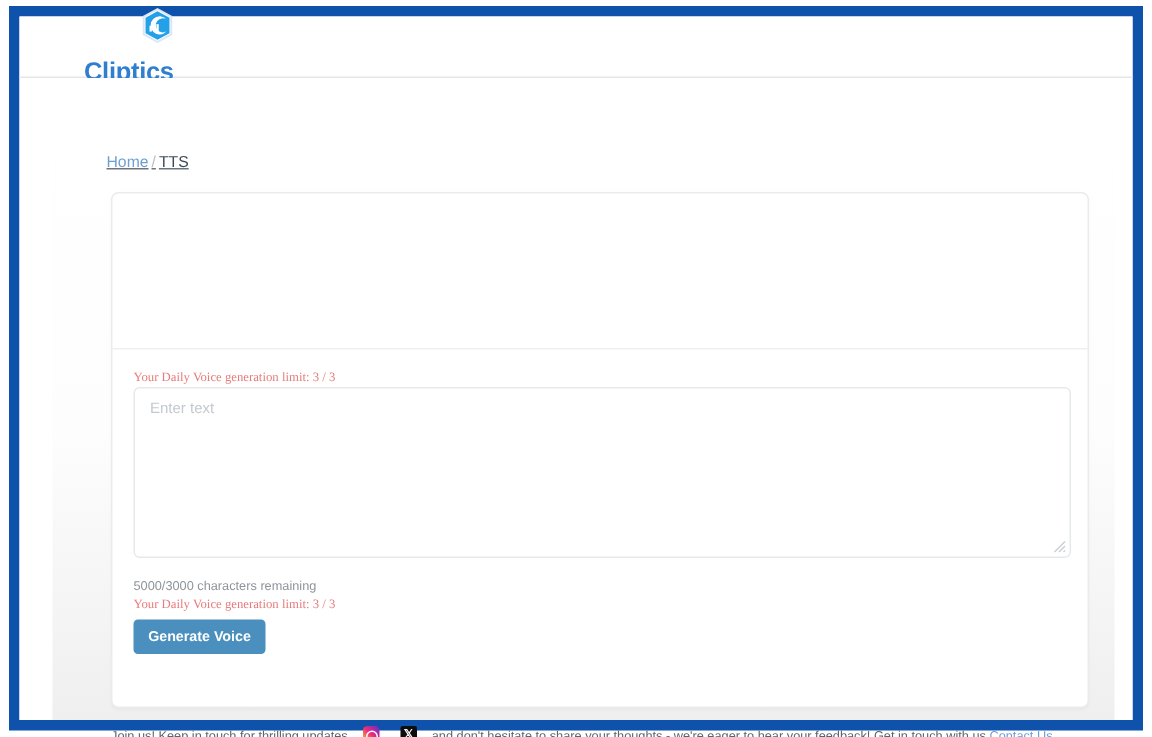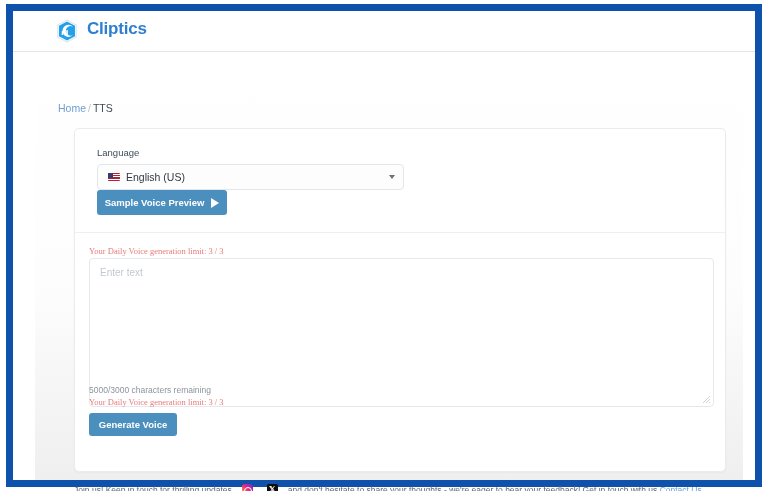--- a/index.html
+++ b/index.html
@@ -24,21 +24,21 @@
   #navbar {
     position: absolute;
     left: 0; top: 0;
     width: 100%; height: 41px;
     background: #ffffff;
     border-bottom: 1px solid #e3e6ea;
     display: flex;
     align-items: center;
     padding-left: 43px;
   }
-  #brand { display: flex; align-items: flex-start; gap: 9px; }
+  #brand { display: flex; align-items: flex-end; gap: 9px; flex-direction: column; }
   .logo-hex { width: 22px; height: 24px; display:block; }
   #brand-name {
     color: #2f7fd0;
     font-size: 17px;
     font-weight: bold;
     letter-spacing: -0.2px;
   }
 
   
   #page {
@@ -49,23 +49,24 @@
   }
   #gray-stage {
     position: absolute;
     left: 22px; top: 0px;
     right: 12px; bottom: 0px;
     background: linear-gradient(180deg,#ffffff 0%, #fdfdfd 55%, #efefef 100%);
   }
 
   #breadcrumb {
     position: absolute;
-    left: 45px; top: 50px;
+    left: 58px; top: 50px;
     font-size: 10.5px;
     color: #6c757d;
+    text-decoration: underline;
   }
   #breadcrumb .crumb-link { color: #6e9fd0; }
   #breadcrumb .crumb-sep { color: #b9c0c7; margin: 0 2px; }
   #breadcrumb .crumb-cur { color: #3f4a55; }
 
   
   #card {
     position: absolute;
     left: 61px; top: 76px;
     width: 652px; height: 344px;
@@ -154,21 +155,21 @@
     font-family: Liberation Serif, serif;
   }
   #limit-top {
     position: absolute;
     left: 14px; top: 117px;
   }
 
   #text-area-wrap {
     position: absolute;
     left: 14px; top: 129px;
-    width: 625px; height: 149px;
+    width: 625px; height: 114px;
   }
   #text-area {
     width: 100%; height: 100%;
     border: 1px solid #e6e9ec;
     border-radius: 4px;
     background: #ffffff;
     resize: none;
     padding: 8px 10px;
     font-size: 10px;
     font-family: "Liberation Sans", sans-serif;
@@ -263,38 +264,24 @@
     <div id="gray-stage"></div>
 
     <div id="breadcrumb">
       <span class="crumb-link">Home</span><span class="crumb-sep">/</span><span class="crumb-cur">TTS</span>
     </div>
 
     <div id="card">
 
       <div id="selects-section">
 
-        <div class="field" id="field-language">
-          <span class="field-label">Language</span>
-          <div class="select-box">
-            <span class="select-value">
-              <span class="flag-fallback"></span>
-              <span>English (US)</span>
-            </span>
-            <span class="caret"></span>
-          </div>
-        </div>
 
         <div class="field" id="field-voices">
         </div>
 
-        <button class="btn" id="sample-preview-btn">
-          <span>Sample Voice Preview</span>
-          <span class="play-tri"></span>
-        </button>
       </div>
 
       <div class="limit-text" id="limit-top">Your Daily Voice generation limit: 3 / 3</div>
 
       <div id="text-area-wrap">
         <textarea id="text-area" placeholder="Enter text" style=""></textarea>
         <svg class="resize-grip" viewBox="0 0 9 9">
           <path d="M8 1 L1 8 M8 4 L4 8 M8 7 L7 8" stroke="#c9ced4" stroke-width="0.9" fill="none"></path>
         </svg>
       </div>

